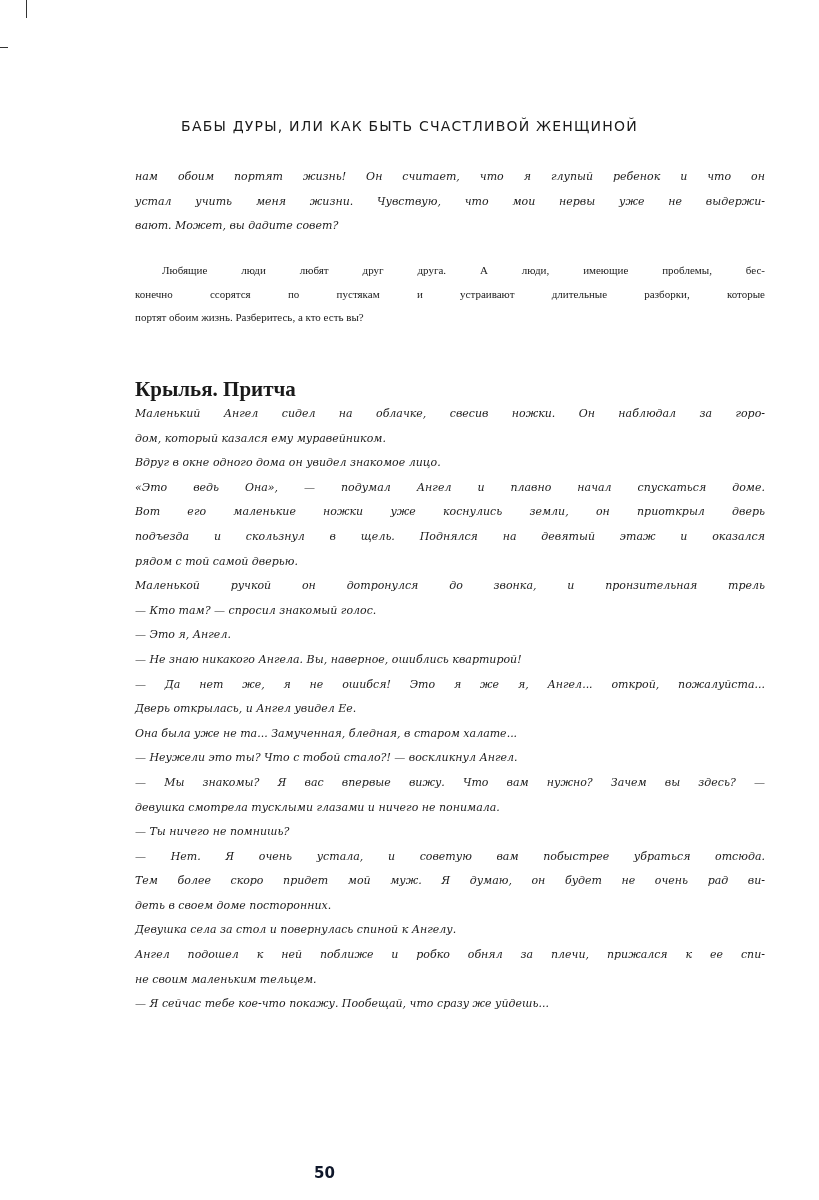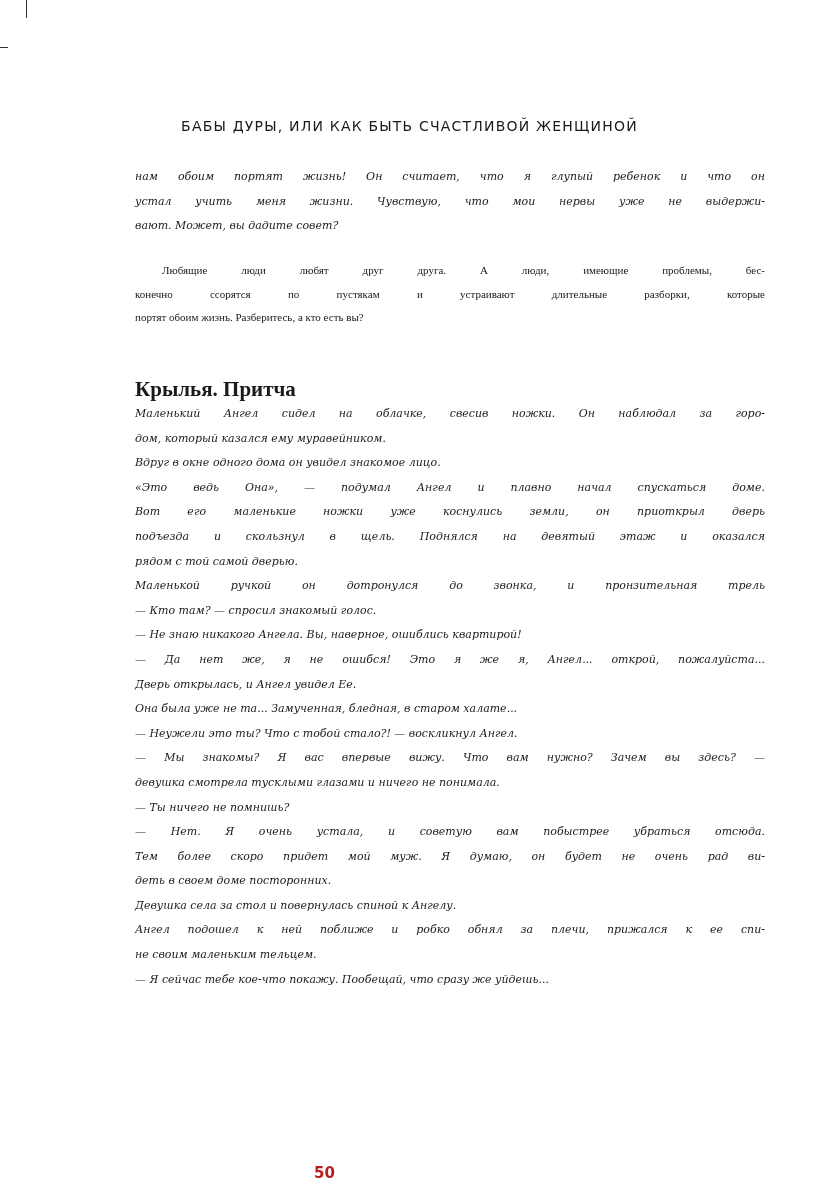--- a/index.html
+++ b/index.html
@@ -24,21 +24,21 @@
     text-align: justify; margin: 0; text-indent: 27px;
   }
   .line { display: block; white-space: nowrap; text-align-last: justify; }
   .line.last { text-align-last: left; }
   .heading {
     font-family: "Liberation Serif", serif; font-weight: bold; font-size: 21px;
     margin: 0; line-height: 26px;
   }
   .page-number {
     position: absolute; top: 1164px; left: 0; width: 649px; text-align: center;
-    font-family: "DejaVu Sans", sans-serif; font-size: 15px; font-weight: bold; color: #b91c1c;
+    font-family: "DejaVu Sans", sans-serif; font-size: 15px; font-weight: bold; color: #0f172a;
   }
 </style>
 </head>
 <body>
 
 <div class="crop-v"></div>
 <div class="crop-h"></div>
 
 <div class="running-head">БАБЫ ДУРЫ, ИЛИ КАК БЫТЬ СЧАСТЛИВОЙ ЖЕНЩИНОЙ</div>
 
@@ -63,20 +63,21 @@
   <div class="it" id="parable">
       <span class="line">Маленький Ангел сидел на облачке, свесив ножки. Он наблюдал за горо-</span>
       <span class="line last">дом, который казался ему муравейником.</span>
       <span class="line last">Вдруг в окне одного дома он увидел знакомое лицо.</span>
       <span class="line">«Это ведь Она», — подумал Ангел и плавно начал спускаться доме.</span>
       <span class="line">Вот его маленькие ножки уже коснулись земли, он приоткрыл дверь</span>
       <span class="line">подъезда и скользнул в щель. Поднялся на девятый этаж и оказался</span>
       <span class="line last">рядом с той самой дверью.</span>
       <span class="line">Маленькой ручкой он дотронулся до звонка, и пронзительная трель</span>
       <span class="line last">— Кто там? — спросил знакомый голос.</span>
+      <span class="line last">— Это я, Ангел.</span>
       <span class="line last">— Не знаю никакого Ангела. Вы, наверное, ошиблись квартирой!</span>
       <span class="line">— Да нет же, я не ошибся! Это я же я, Ангел... открой, пожалуйста...</span>
       <span class="line last">Дверь открылась, и Ангел увидел Ее.</span>
       <span class="line last">Она была уже не та... Замученная, бледная, в старом халате...</span>
       <span class="line last">— Неужели это ты? Что с тобой стало?! — воскликнул Ангел.</span>
       <span class="line">— Мы знакомы? Я вас впервые вижу. Что вам нужно? Зачем вы здесь? —</span>
       <span class="line last">девушка смотрела тусклыми глазами и ничего не понимала.</span>
       <span class="line last">— Ты ничего не помнишь?</span>
       <span class="line">— Нет. Я очень устала, и советую вам побыстрее убраться отсюда.</span>
       <span class="line">Тем более скоро придет мой муж. Я думаю, он будет не очень рад ви-</span>

